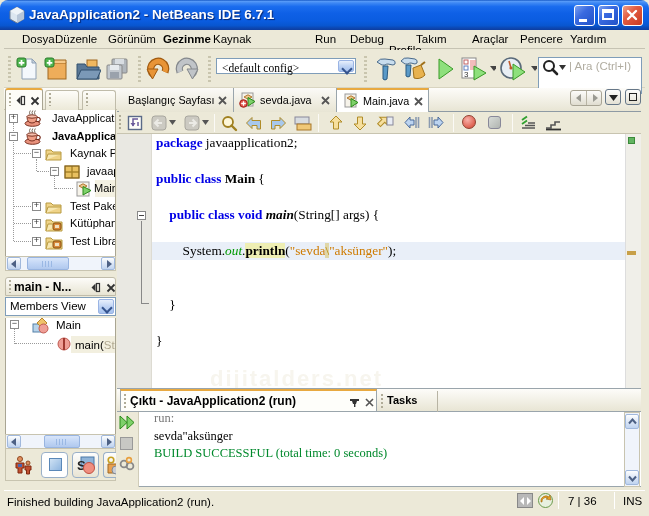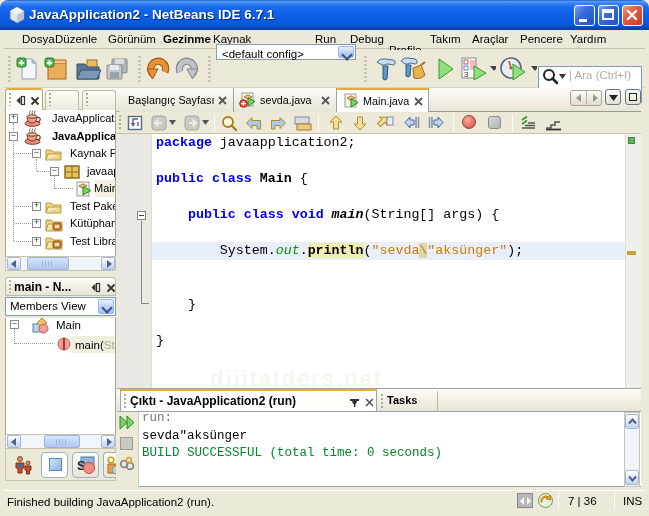--- a/index.html
+++ b/index.html
@@ -1,19 +1,19 @@
 <!DOCTYPE html>
 <html><head>
 <meta charset="utf-8">
 <style>
 * { margin:0; padding:0; box-sizing:border-box; }
 html,body { width:649px; height:516px; overflow:hidden; }
 body { font-family:"Liberation Sans", sans-serif; position:relative; background:#ece9d8; }
 .abs { position:absolute; }
-.mono { font-family:Liberation Mono, monospace; }
+.mono { font-family:Liberation Serif, serif;padding-left:12px; }
 
 
 #titlebar { left:0; top:0; width:649px; height:30px;
   background:linear-gradient(180deg,#0c50c0 0%,#5a9cf8 4%,#3e88f4 10%,#1a6cee 22%,#0e60e6 45%,#0a5ce0 70%,#0856d0 85%,#0c46b0 94%,#0e3da0 100%);
   border-radius:8px 8px 0 0; }
 #titletext { left:29px; top:7px; color:#fff; font-size:13.5px; font-weight:bold; text-shadow:1px 1px 1px rgba(0,0,40,.6); }
 .tbtn { top:5px; width:21px; height:21px; border-radius:3px; border:1px solid #fff;
   background:linear-gradient(135deg,#7ba1ef 0%,#3a6ae0 40%,#2152c8 100%); color:#fff; }
 #btnclose { background:linear-gradient(135deg,#f0a088 0%,#e25b41 40%,#c83a22 100%); }
 
@@ -97,21 +97,21 @@
 <div id="menubar" class="abs">
     <span style="left:18px;">Dosya</span>
     <span style="left:51px;">Düzenle</span>
     <span style="left:104px;">Görünüm</span>
     <span style="left:159px;font-weight:bold;">Gezinme</span>
     <span style="left:209px;">Kaynak</span>
     <span style="left:256px;margin-top:16px;">Refaktor</span>
     <span style="left:311px;">Run</span>
     <span style="left:346px;">Debug</span>
     <span style="left:385px;margin-top:11px;">Profile</span>
-    <span style="left:426px;">Takım</span>
+    <span style="left:412px;">Takım</span>
     <span style="left:468px;">Araçlar</span>
     <span style="left:516px;">Pencere</span>
     <span style="left:566px;">Yardım</span>
   </div>
 
 <div id="toolbar" class="abs"></div>
 <div class="abs grip" style="left:8px;"></div>
 <div class="abs" style="left:15px;top:56px;">
 <svg width="26" height="26" viewBox="0 0 26 26">
  <path d="M7 3 L17 3 L21 7 L21 23 L7 23 Z" fill="#f4f8fc" stroke="#8ea0b4"></path>
@@ -147,21 +147,21 @@
  <path d="M9 19 A7.5 7.5 0 1 1 20 16" fill="none" stroke="#e89436" stroke-width="5"></path>
  <path d="M2 13 L13 13 L7.5 23 Z" fill="#e89436" stroke="#a05a10" stroke-width="1"></path>
 </svg></div>
 <div class="abs" style="left:174px;top:56px;">
 <svg width="26" height="26" viewBox="0 0 26 26">
  <path d="M17 19 A7.5 7.5 0 1 0 6 16" fill="none" stroke="#84888c" stroke-width="7.4"></path>
  <path d="M17 19 A7.5 7.5 0 1 0 6 16" fill="none" stroke="#c0c4c8" stroke-width="5"></path>
  <path d="M13 13 L24 13 L18.5 23 Z" fill="#c0c4c8" stroke="#84888c" stroke-width="1"></path>
 </svg></div>
 <div class="abs grip" style="left:208px;"></div>
-<div class="abs combo" style="left:216px;top:44px;width:140px;height:16px;">
+<div class="abs combo" style="left:216px;top:58px;width:140px;height:16px;font-family:Liberation Serif, serif;">
  <span style="position:absolute;left:5px;top:3px;">&lt;default config&gt;</span>
  <span class="combobtn"></span>
 </div>
 <div class="abs grip" style="left:364px;"></div>
 <div class="abs" style="left:374px;top:56px;">
 <svg width="24" height="26" viewBox="0 0 24 26">
  <path d="M3 6 Q6 2 11 3 L19 4 Q22 5 21 8 L19 9 L14 8 Q12 8 11 9 L8 9 Z" fill="#c8ddee" stroke="#4a6a8a"></path>
  <path d="M9 10 L14 10 L13 23 Q11 25 9 23 Z" fill="#5a9ac8" stroke="#2a5a80"></path>
 </svg></div>
 <div class="abs" style="left:399px;top:56px;">
@@ -186,21 +186,21 @@
  <path d="M30 10 l8 0 l-4 5 z" fill="#444"></path>
 </svg></div>
 <div class="abs" style="left:499px;top:56px;">
 <svg width="38" height="26" viewBox="0 0 38 26">
  <circle cx="12" cy="12" r="10" fill="#e8eef4" stroke="#5a6a7a" stroke-width="1.6"></circle>
  <circle cx="12" cy="12" r="1.6" fill="#c05a2a"></circle>
  <path d="M12 12 L10 5" stroke="#c05a2a" stroke-width="1.6"></path>
  <path d="M14 8 L26 16 L14 24 Z" fill="#8ee07c" stroke="#3a9a28"></path>
  <path d="M32 10 l8 0 l-4 5 z" fill="#444"></path>
 </svg></div>
-<div class="abs combo" style="left:538px;top:66px;width:104px;height:37px;">
+<div class="abs combo" style="left:538px;top:57px;width:104px;height:37px;">
  <svg width="26" height="18" style="position:absolute;left:2px;top:1px;" viewBox="0 0 26 18">
   <circle cx="8" cy="7" r="5" fill="none" stroke="#222" stroke-width="2"></circle>
   <path d="M11.5 10.5 L16 15" stroke="#222" stroke-width="2.6" stroke-linecap="round"></path>
   <path d="M18 6 l7 0 l-3.5 5 z" fill="#333"></path>
  </svg>
  <span style="position:absolute;left:30px;top:2px;color:#b0aca0;">| Ara (Ctrl+I)</span>
 </div>
 
 <div id="leftcol" class="abs"></div>
 

